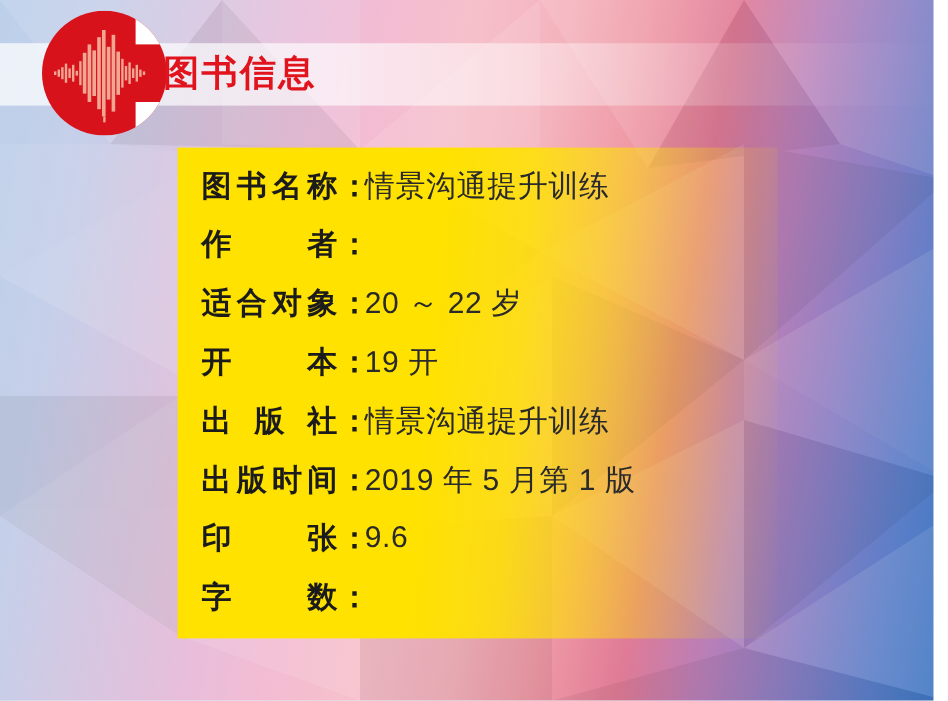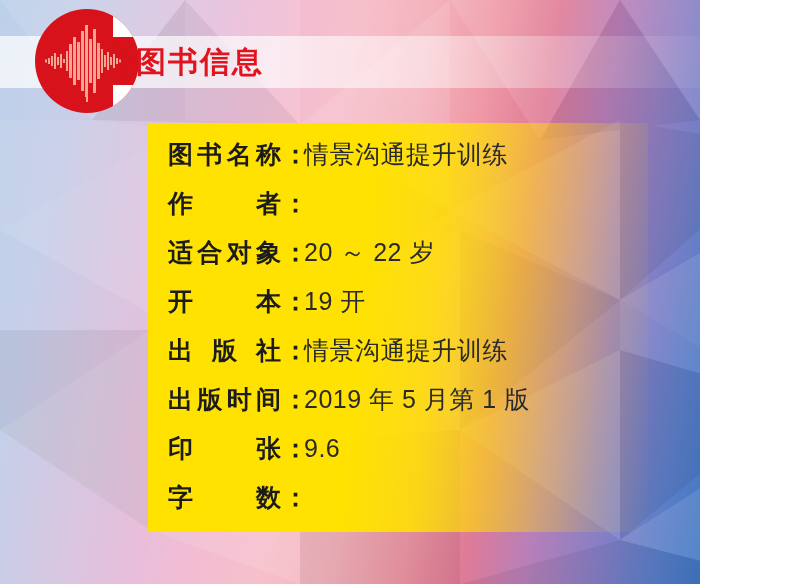--- a/index.html
+++ b/index.html
@@ -5,21 +5,21 @@
   html, body {
     margin: 0;
     padding: 0;
     background: #ffffff;
   }
   body {
     font-family: "Liberation Sans", "DejaVu Sans", sans-serif;
   }
   #stage {
     position: relative;
-    width: 700px;
+    width: 778px;
     height: 584px;
     overflow: hidden;
     background: #cdd9ee;
   }
 
   
   #bg-base {
     position: absolute;
     inset: 0;
     background:

